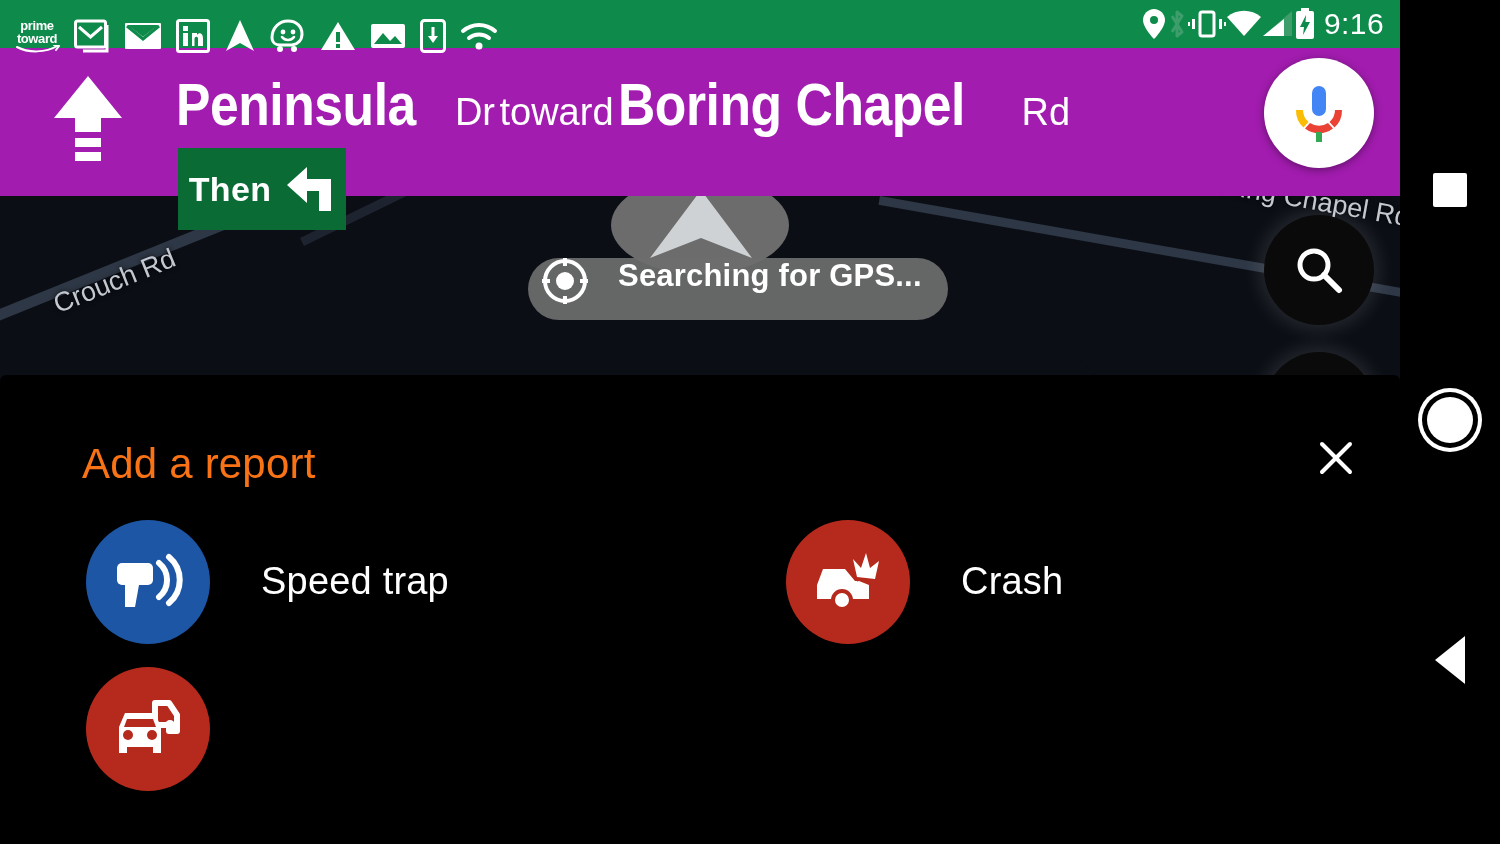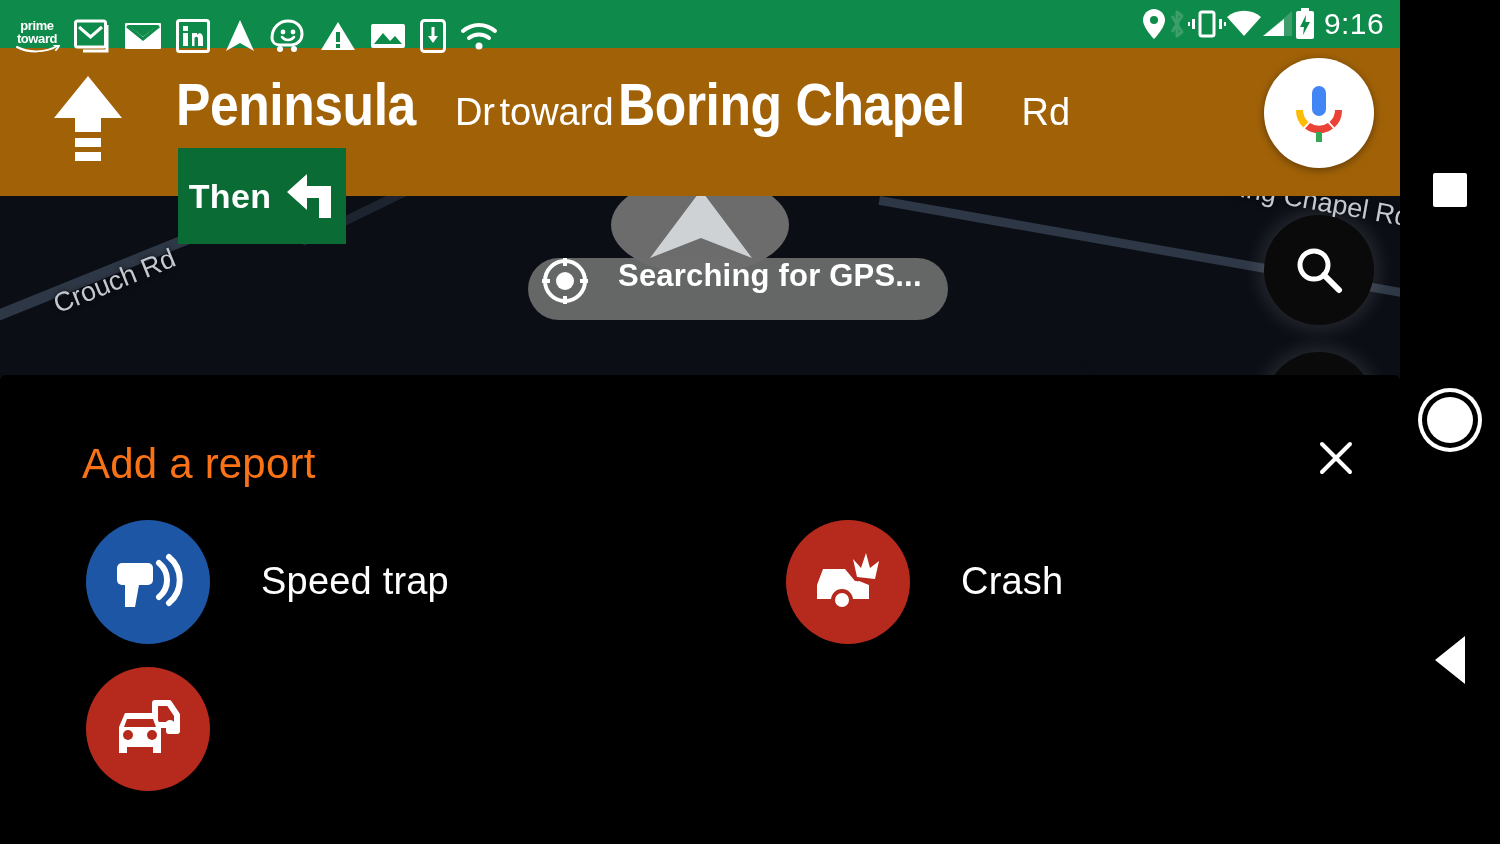--- a/index.html
+++ b/index.html
@@ -132,21 +132,21 @@
     letter-spacing: 0.2px;
     white-space: nowrap;
   }
 
   
   #nav-banner {
     position: absolute;
     left: 0; top: 48px;
     width: 1400px;
     height: 148px;
-    background: #a16207;
+    background: #a21caf;
     z-index: 12;
     display: flex;
     align-items: flex-start;
   }
   #maneuver-icon {
     width: 176px;
     flex: 0 0 176px;
     display: flex;
     justify-content: center;
     padding-top: 26px;
@@ -176,21 +176,21 @@
   .nav-mid {
     font-size: 38px;
     font-weight: normal;
   }
 
   #then-chip {
     position: absolute;
     left: 178px;
     top: 148px;
     width: 168px;
-    height: 96px;
+    height: 82px;
     background: #0B6B35;
     z-index: 13;
     display: flex;
     align-items: center;
     justify-content: center;
     gap: 14px;
   }
   #then-chip .then-lbl {
     color: #fff;
     font-size: 34px;

